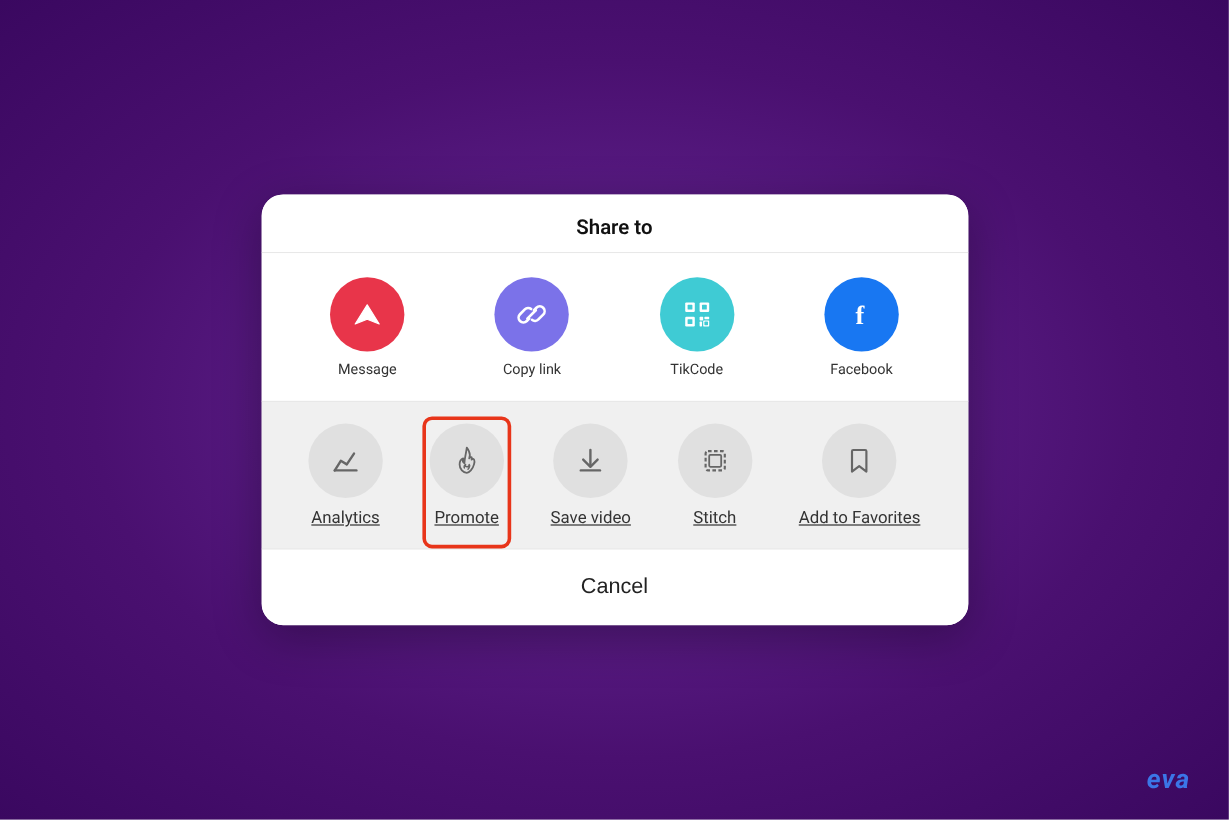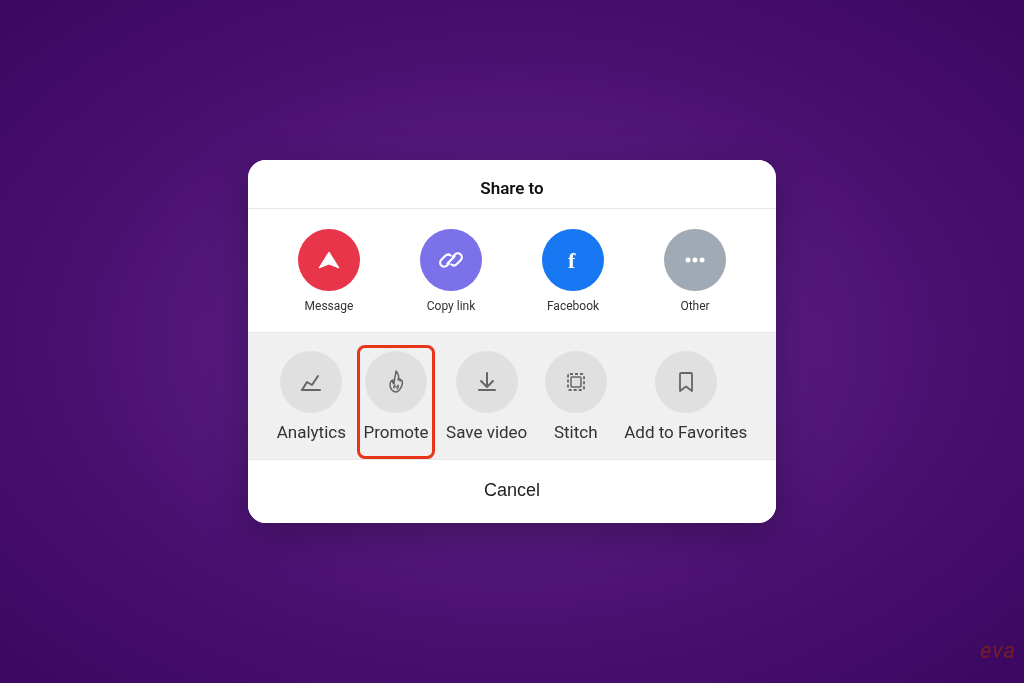--- a/index.html
+++ b/index.html
@@ -13,21 +13,21 @@
       align-items: center;
       justify-content: center;
       font-family: -apple-system, BlinkMacSystemFont, 'Segoe UI', Roboto, sans-serif;
       position: relative;
       overflow: hidden;
     }
 
     .sheet {
       background: #f8f8f8;
       border-radius: 18px;
-      width: 528px;
+      width: 589px;
       padding: 0;
       overflow: hidden;
       box-shadow: 0 10px 40px rgba(0,0,0,0.3);
     }
 
     .sheet-header {
       background: #fff;
       padding: 18px 0 10px;
       text-align: center;
       border-bottom: 1px solid #e8e8e8;
@@ -122,24 +122,25 @@
       left: -6px;
       right: -6px;
       bottom: -16px;
       border: 3px solid #e8351a;
       border-radius: 8px;
       pointer-events: none;
       z-index: 10;
     }
 
     .action-label {
-      font-size: 17px;
+      font-size: 14px;
       color: #333;
       text-align: center;
       line-height: 1.3;
+      text-decoration: underline;
     }
 
     .sheet-footer {
       background: #fff;
       padding: 16px 0 18px;
       text-align: center;
     }
 
     .cancel-btn {
       font-size: 18px;
@@ -147,24 +148,24 @@
       color: #222;
       background: none;
       border: none;
       cursor: pointer;
       padding: 4px 40px;
     }
 
     .eva-logo {
       position: absolute;
       bottom: 20px;
-      right: 8px;
-      color: #7f1d1d;
+      right: 32px;
+      color: #3b82f6;
       font-size: 22px;
-      font-weight: 400;
+      font-weight: 700;
       font-style: italic;
       letter-spacing: 1px;
       opacity: 0.9;
     }
   </style>
 </head>
 <body>
 
 <div class="sheet">
 
@@ -190,42 +191,50 @@
 
         <svg width="30" height="30" viewBox="0 0 30 30" fill="none">
           <path d="M13 18.5l-2 2a4 4 0 01-5.657-5.657l4-4a4 4 0 015.314-.343" stroke="white" stroke-width="2.2" stroke-linecap="round"></path>
           <path d="M17 11.5l2-2a4 4 0 015.657 5.657l-4 4a4 4 0 01-5.314.343" stroke="white" stroke-width="2.2" stroke-linecap="round"></path>
           <line x1="11.5" y1="18.5" x2="18.5" y2="11.5" stroke="white" stroke-width="2.2" stroke-linecap="round"></line>
         </svg>
       </div>
       <span class="share-label">Copy link</span>
     </div>
 
+    <div class="share-item">
+      <div class="share-icon-circle ic-tikcode">
+
+        <svg width="30" height="30" viewBox="0 0 30 30" fill="none">
+          <rect x="5" y="5" width="8" height="8" rx="1" fill="white"></rect>
+          <rect x="17" y="5" width="8" height="8" rx="1" fill="white"></rect>
+          <rect x="5" y="17" width="8" height="8" rx="1" fill="white"></rect>
+          <rect x="7" y="7" width="4" height="4" rx="0.5" fill="#3fcbd4"></rect>
+          <rect x="19" y="7" width="4" height="4" rx="0.5" fill="#3fcbd4"></rect>
+          <rect x="7" y="19" width="4" height="4" rx="0.5" fill="#3fcbd4"></rect>
+          <rect x="17" y="17" width="3" height="3" rx="0.5" fill="white"></rect>
+          <rect x="21" y="17" width="4" height="2" rx="0.5" fill="white"></rect>
+          <rect x="17" y="21" width="2" height="4" rx="0.5" fill="white"></rect>
+          <rect x="20" y="20" width="5" height="5" rx="0.5" fill="white"></rect>
+          <rect x="21" y="21" width="3" height="3" rx="0.5" fill="#3fcbd4"></rect>
+        </svg>
+      </div>
+      <span class="share-label">TikCode</span>
+    </div>
 
     <div class="share-item">
       <div class="share-icon-circle ic-facebook">
 
         <svg width="28" height="28" viewBox="0 0 28 28" fill="none">
           <text x="9" y="22" font-size="22" font-weight="bold" fill="white" font-family="Georgia,serif">f</text>
         </svg>
       </div>
       <span class="share-label">Facebook</span>
     </div>
 
-    <div class="share-item">
-      <div class="share-icon-circle ic-other">
-
-        <svg width="30" height="30" viewBox="0 0 30 30" fill="none">
-          <circle cx="8" cy="15" r="2.5" fill="white"></circle>
-          <circle cx="15" cy="15" r="2.5" fill="white"></circle>
-          <circle cx="22" cy="15" r="2.5" fill="white"></circle>
-        </svg>
-      </div>
-      <span class="share-label">Other</span>
-    </div>
 
   </div>
 
   <div class="row-bottom">
 
     <div class="action-item">
       <div class="action-icon-circle">
         <svg width="28" height="28" viewBox="0 0 28 28" fill="none">
           <polyline points="5,22 10,14 15,17 21,8" stroke="#666" stroke-width="2" stroke-linecap="round" stroke-linejoin="round" fill="none"></polyline>
           <line x1="5" y1="22" x2="23" y2="22" stroke="#666" stroke-width="2" stroke-linecap="round"></line>

